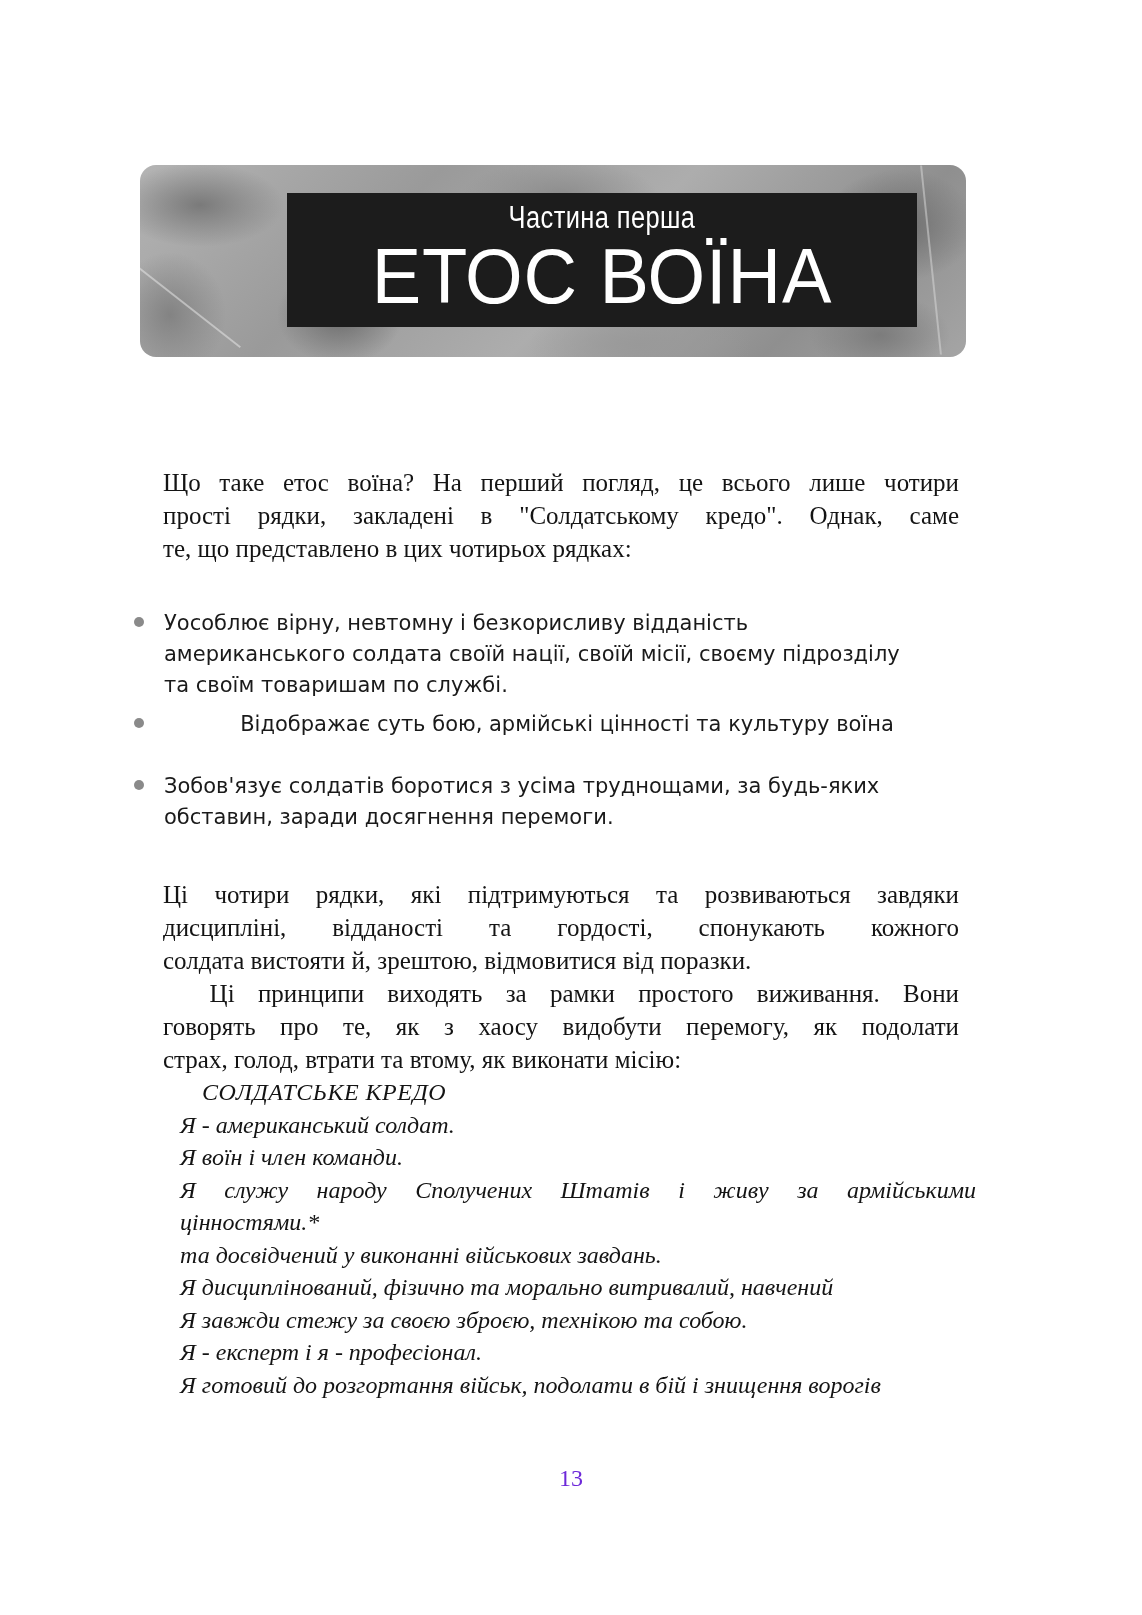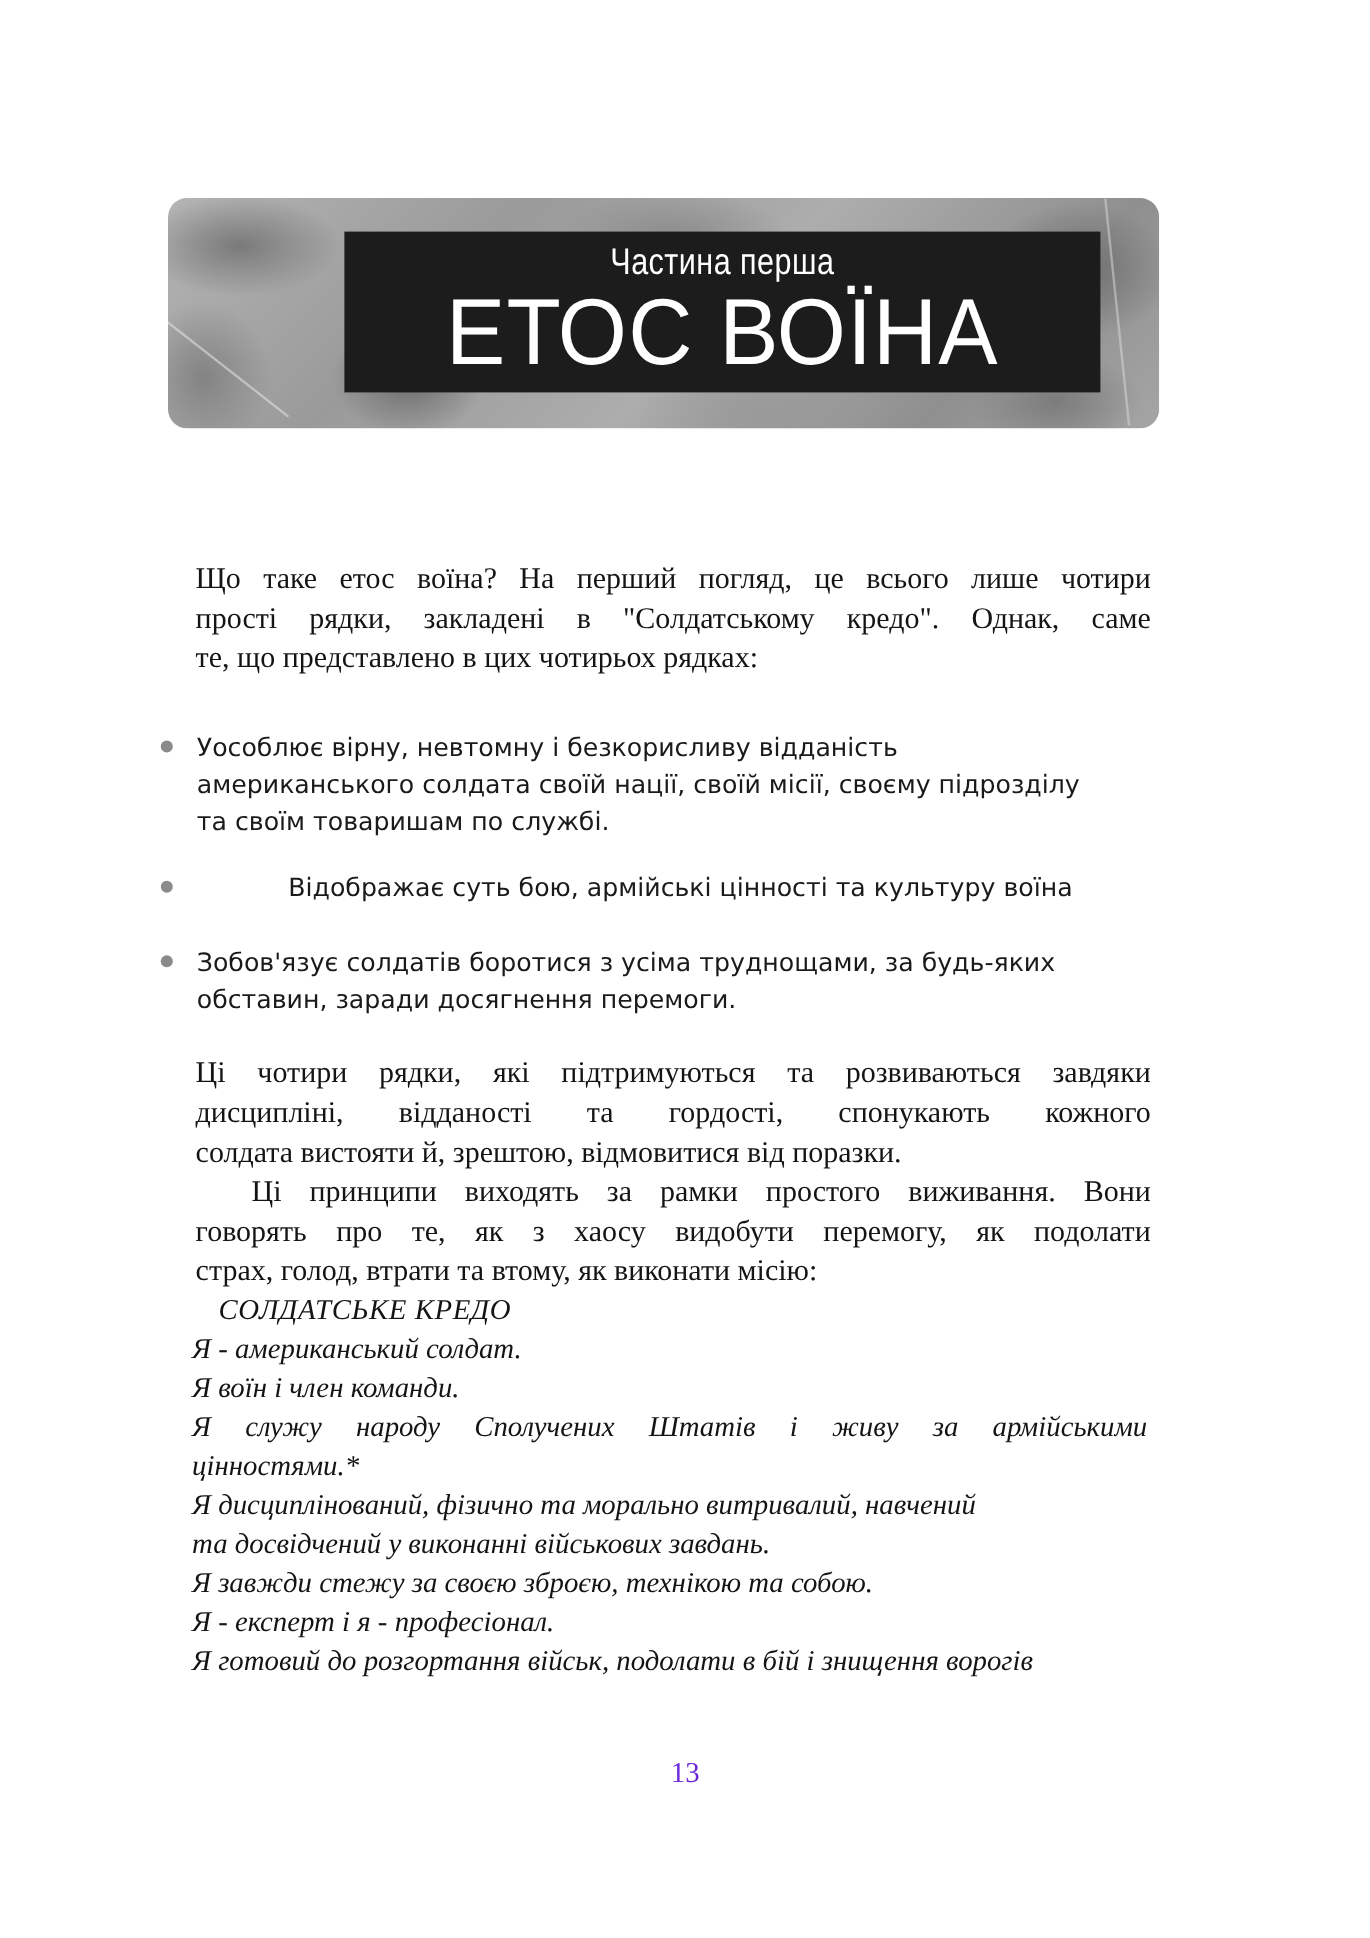--- a/index.html
+++ b/index.html
@@ -50,21 +50,21 @@
     .para .line { display: block; text-align: justify; text-align-last: justify; white-space: nowrap; }
     .para .line.last { text-align-last: left; }
 
     .bullets { position: absolute; left: 130px; top: 608px; width: 840px; margin: 0; padding: 0; list-style: none; }
     .bullet-item { position: relative; padding-left: 34px; font-family: "DejaVu Sans", sans-serif;
       font-size: 21px; line-height: 31px; color: #1a1a1a; }
     .bullet-dot { position: absolute; left: 4px; top: 9px; width: 10px; height: 10px; border-radius: 50%; background: #8a8a8a; }
     .bullet-item .bline { display: block; white-space: nowrap; }
 
     .creed {
-      position: absolute; left: 160px; width: 800px;
+      position: absolute; left: 180px; width: 800px;
       font-family: "Liberation Serif", serif; font-style: italic; font-size: 24px; line-height: 32.5px; color: #141414;
     }
     .creed .cline { display: block; white-space: nowrap; }
     .creed .cline.just { text-align: justify; text-align-last: justify; width: 796px; }
     .creed-heading { padding-left: 22px; font-size: 24px; letter-spacing: 0.5px; }
 
     .page-number {
       position: absolute; left: 0; width: 1142px; top: 1465px; text-align: center;
       font-family: Liberation Serif, serif; font-size: 24px; color: #6d28d9;
     }
@@ -79,21 +79,21 @@
   </div>
 </div>
 
 <div class="para" style="top:466px;">
   <span class="line">Що таке етос воїна? На перший погляд, це всього лише чотири</span>
   <span class="line">прості рядки, закладені в "Солдатському кредо". Однак, саме</span>
   <span class="line last">те, що представлено в цих чотирьох рядках:</span>
 </div>
 
 <ul class="bullets">
-  <li class="bullet-item" style="margin-bottom:24px;">
+  <li class="bullet-item" style="margin-bottom:8px;">
     <span class="bullet-dot"></span>
     <span class="bline">Уособлює вірну, невтомну і безкорисливу відданість</span>
     <span class="bline">американського солдата своїй нації, своїй місії, своєму підрозділу</span>
     <span class="bline">та своїм товаришам по службі.</span>
   </li>
   <li class="bullet-item" style="margin-bottom:31px;text-align:center;">
     <span class="bullet-dot"></span>
     <span class="bline">Відображає суть бою, армійські цінності та культуру воїна</span>
   </li>
   <li class="bullet-item">
@@ -114,20 +114,20 @@
   <span class="line">говорять про те, як з хаосу видобути перемогу, як подолати</span>
   <span class="line last">страх, голод, втрати та втому, як виконати місію:</span>
 </div>
 
 <div class="creed" style="top:1076px;">
   <span class="cline creed-heading">СОЛДАТСЬКЕ КРЕДО</span>
   <span class="cline">Я - американський солдат.</span>
   <span class="cline">Я воїн і член команди.</span>
   <span class="cline just">Я служу народу Сполучених Штатів і живу за армійськими</span>
   <span class="cline">цінностями.*</span>
+  <span class="cline">та досвідчений у виконанні військових завдань.</span>
   <span class="cline">Я дисциплінований, фізично та морально витривалий, навчений</span>
-  <span class="cline">та досвідчений у виконанні військових завдань.</span>
   <span class="cline">Я завжди стежу за своєю зброєю, технікою та собою.</span>
   <span class="cline">Я - експерт і я - професіонал.</span>
   <span class="cline">Я готовий до розгортання військ, подолати в бій і знищення ворогів</span>
 </div>
 
 <div class="page-number">13</div>
 
 </body></html>

